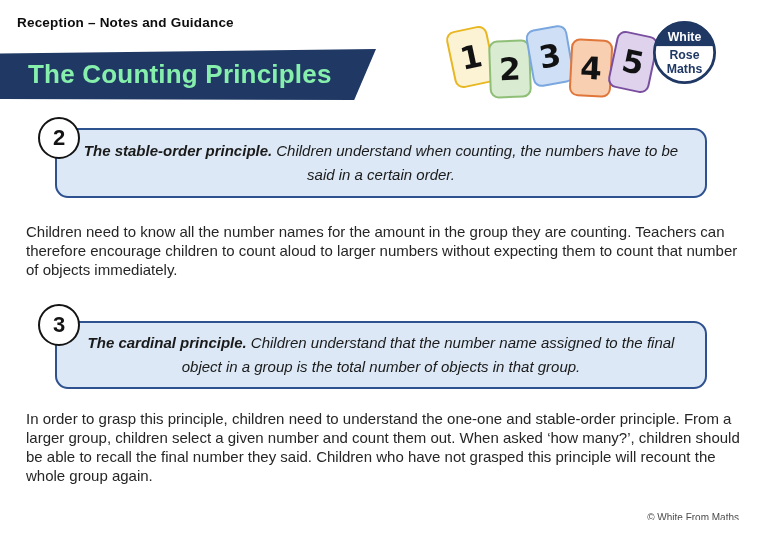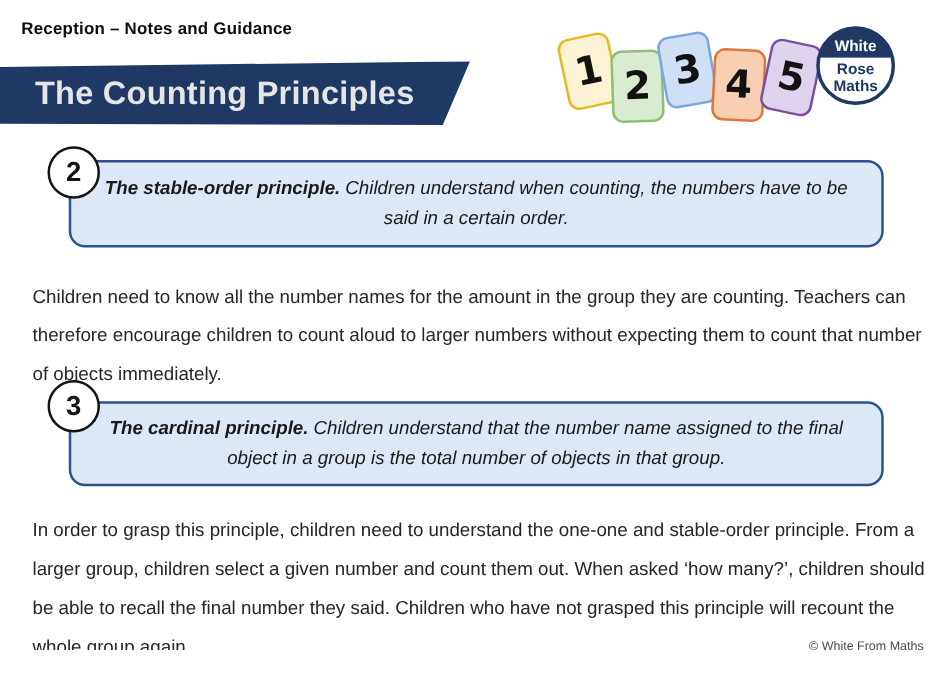--- a/index.html
+++ b/index.html
@@ -12,21 +12,21 @@
   .eyebrow {
     position:absolute; left:17px; top:15px;
     font-size:13.5px; font-weight:bold; color:#0d0d0d; letter-spacing:.2px;
   }
   .banner {
     position:absolute; left:0; top:49px; width:376px; height:51px;
     background:#1f3864;
     clip-path:polygon(0 9%, 100% 0, 94.2% 100%, 0 98%);
     display:flex; align-items:center; padding-left:28px; box-sizing:border-box;
   }
-  .banner .title { color:#e5e5e5; font-weight:bold; font-size:26px; letter-spacing:.2px; }
+  .banner .title { color:#86efac; font-weight:bold; font-size:26px; letter-spacing:.2px; }
 
   
   .cards { position:absolute; left:448px; top:18px; width:232px; height:92px; }
   .card {
     position:absolute; width:42px; height:58px; border-radius:9px;
     border:2.5px solid; box-sizing:border-box;
     display:flex; align-items:center; justify-content:center;
     font-family:"DejaVu Sans", sans-serif; font-weight:bold; font-size:31px; color:#121212;
   }
   .card-1 { left:2px;   top:10px; transform:rotate(-12deg); background:#FBF3D3; border-color:#E8B722; }
@@ -58,21 +58,21 @@
   .box-2 { top:128px; height:70px; }
   .box-3 { top:321px; height:68px; }
   .p-box .inner {
     max-width:600px; text-align:center;
     font-size:15px; line-height:24px; color:#1a1a1a;font-style:italic;
   }
   .p-box b { margin-right:4px; }
 
   .body-text {
     position:absolute; left:26px; width:722px;
-    font-size:15px; line-height:31px; color:#262626;
+    font-size:15px; line-height:19px; color:#262626;
   }
   .body-1 { top:207px; }
   .body-2 { top:394px; }
 
   .footer {
     position:absolute; right:20px; top:512px;
     font-size:10px; color:#4d4d4d;
   }
 </style>
 </head>

